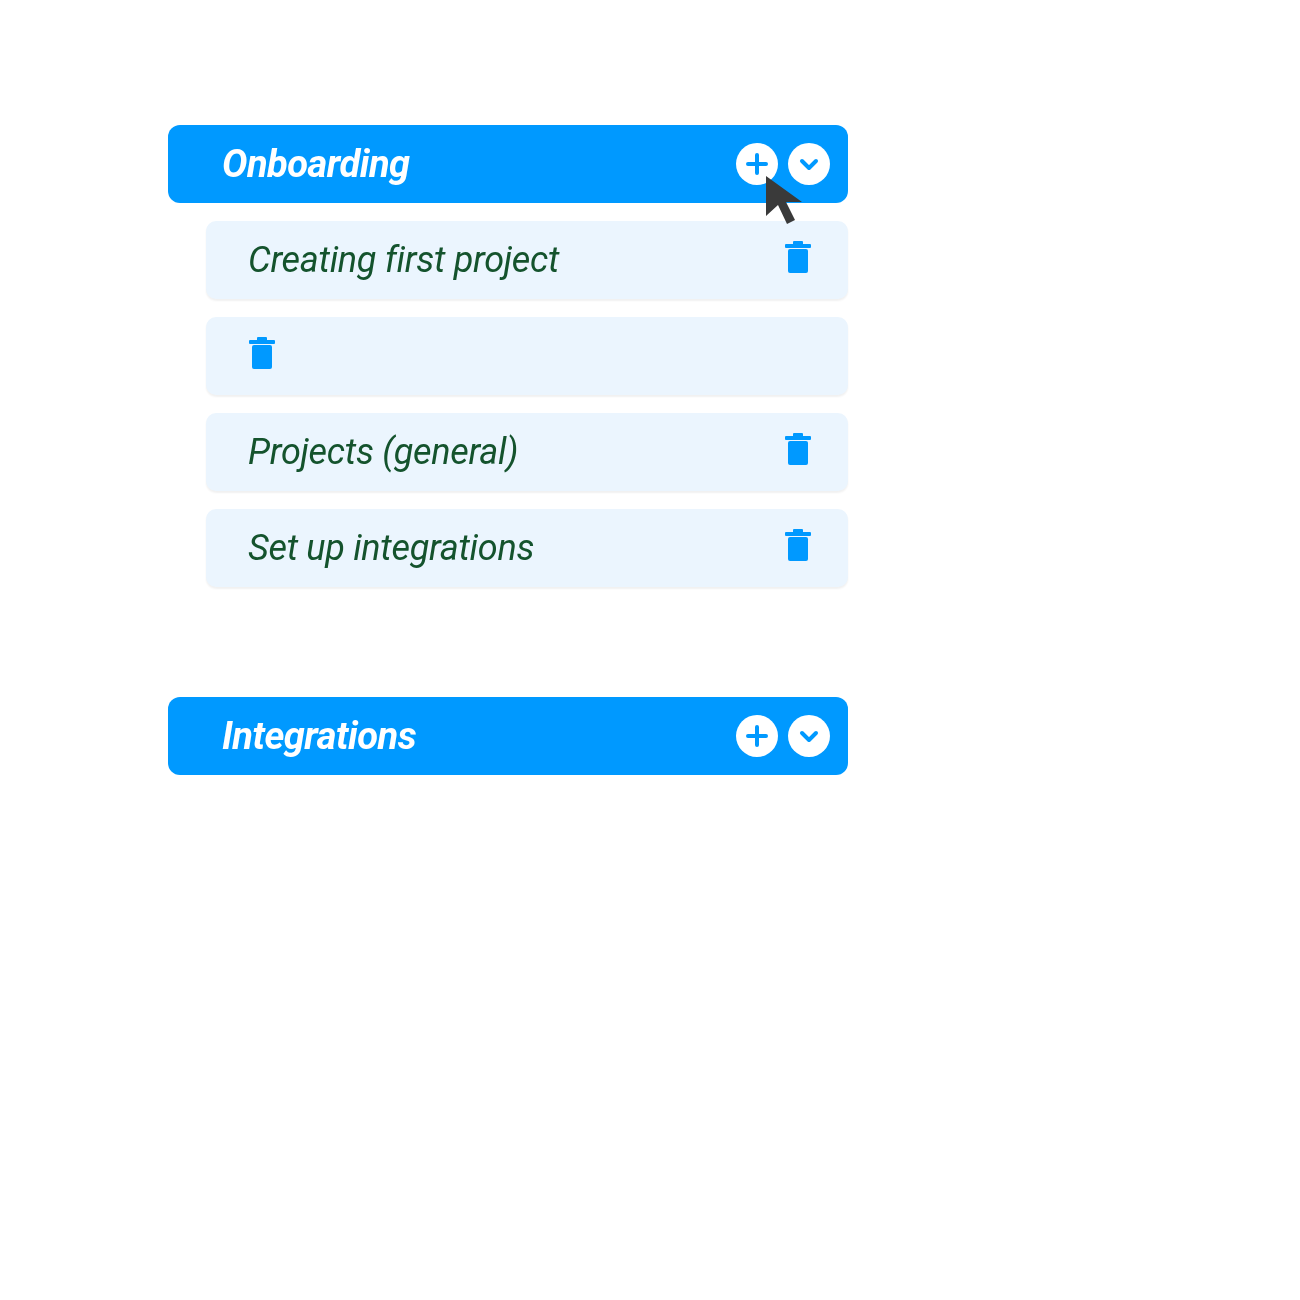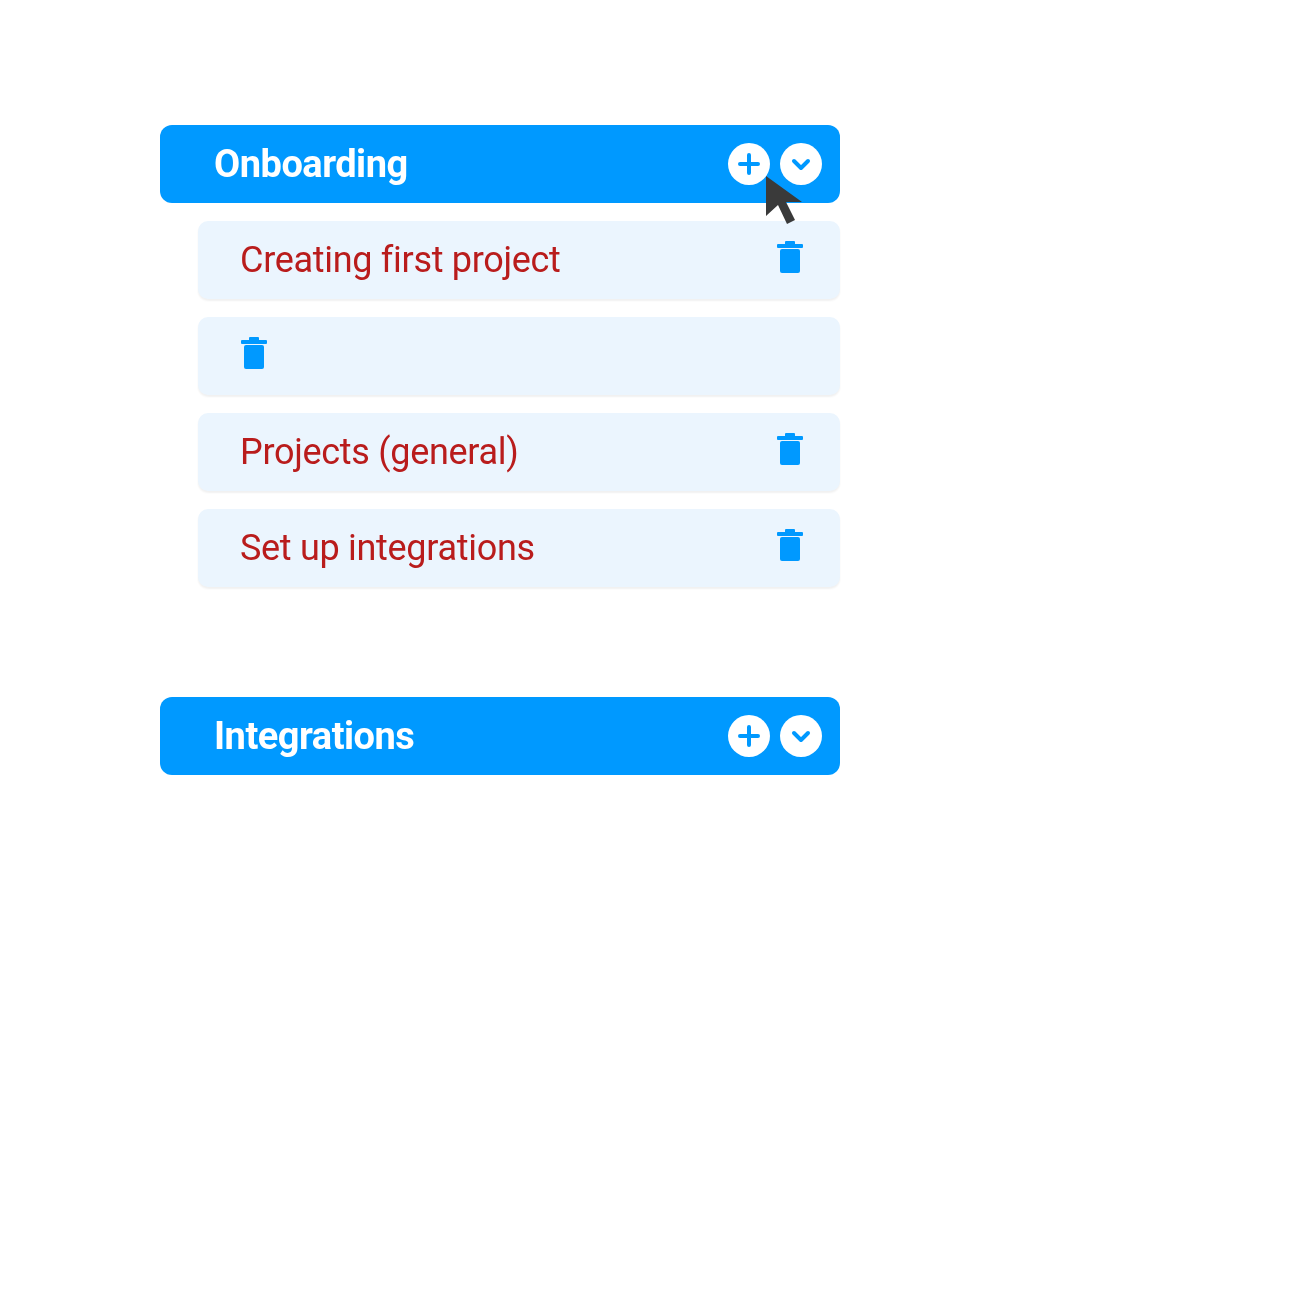--- a/index.html
+++ b/index.html
@@ -5,23 +5,24 @@
   * { box-sizing: border-box; margin: 0; padding: 0; }
   body {
     width: 1300px;
     height: 1300px;
     background: #ffffff;
     font-family: -apple-system, BlinkMacSystemFont, "Segoe UI", Roboto, "Helvetica Neue", Arial, sans-serif;
     position: relative;
   }
   .container {
     position: absolute;
-    left: 160px;
+    left: 168px;
     top: 125px;
     width: 680px;
+    font-style: italic;
   }
   .section {
     margin-bottom: 110px;
   }
   .section-header {
     background: #0099ff;
     border-radius: 12px;
     height: 78px;
     display: flex;
     align-items: center;
@@ -63,21 +64,21 @@
     height: 78px;
     display: flex;
     align-items: center;
     justify-content: space-between;
     padding: 0 36px 0 42px;
     box-shadow: 0 2px 2px rgba(0,0,0,0.06);
   }
   .item-label {
     font-size: 36px;
     font-weight: 400;
-    color: #b91c1c;
+    color: #14532d;
     letter-spacing: -0.3px;
   }
   .trash-btn {
     cursor: pointer;
     display: flex;
     align-items: center;
     justify-content: center;
   }
   .cursor-overlay {
     position: absolute;

